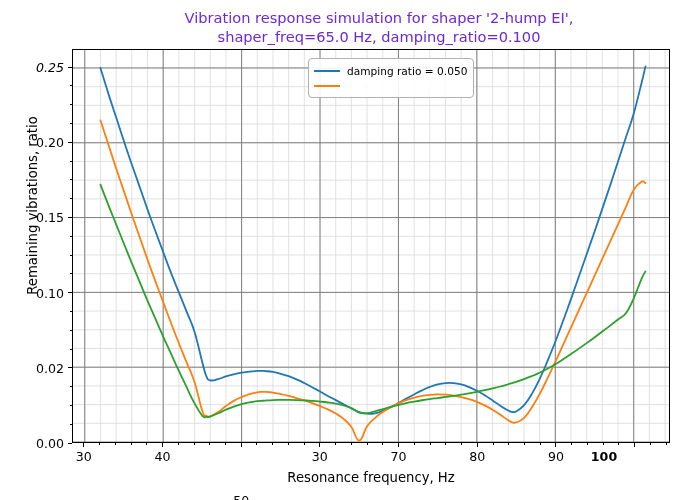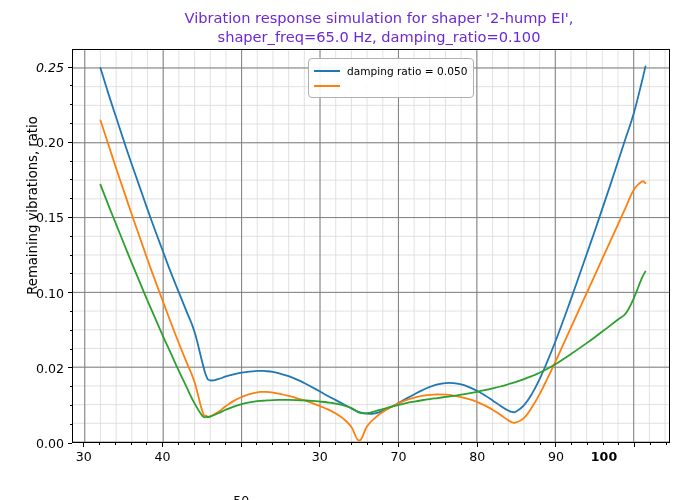--- a/index.html
+++ b/index.html
@@ -130,20 +130,21 @@
 </style>
 </head>
 <body>
 
 <div id="figure">
 
   <div id="chart-title">Vibration response simulation for shaper '2-hump EI',
 shaper_freq=65.0 Hz, damping_ratio=0.100</div>
 
   <div id="ylabel">Remaining vibrations, ratio</div>
+  <div id="xlabel">Resonance frequency, Hz</div>
 
   <div id="ytick-labels">
       <div class="ytick-label" style="top: 394px;">0.00</div>
       <div class="ytick-label" style="top: 318.809px;">0.02</div>
       <div class="ytick-label" style="top: 243.618px;">0.10</div>
       <div class="ytick-label" style="top: 168.427px;">0.15</div>
       <div class="ytick-label" style="top: 93.2366px;">0.20</div>
       <div class="ytick-label" style="top: 18.0458px; font-style: italic;">0.25</div>
     </div>
   <div id="xtick-labels">

